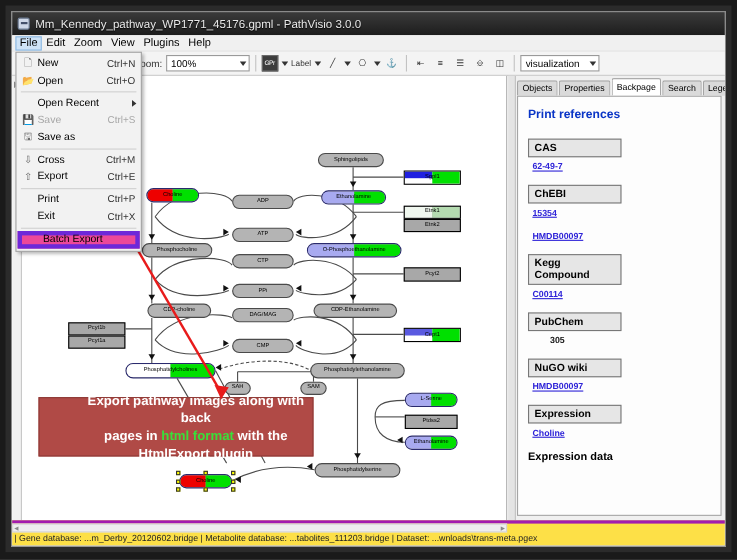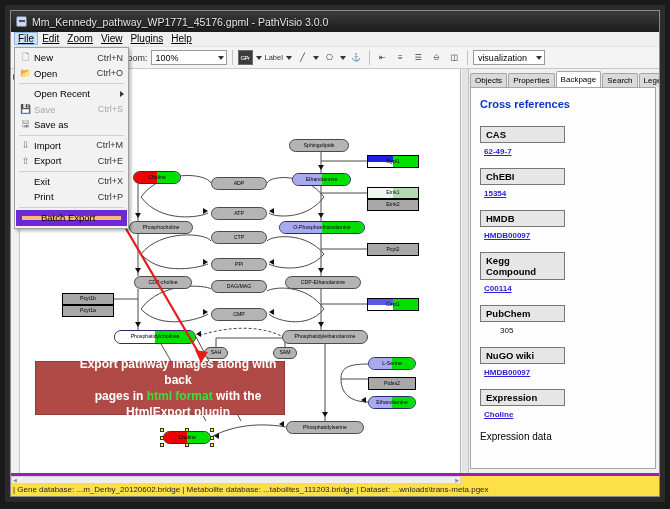--- a/index.html
+++ b/index.html
@@ -21,22 +21,22 @@
   #titlebar .tico { width:11px; height:11px; background:#cfd8e8;
                     border:1px solid #6d7c93; border-radius:2px; margin-right:5px;
                     position:relative; }
   #titlebar .tico:after{ content:""; position:absolute; left:2px; top:3px;
                     width:6px; height:2px; background:#44506a;}
   #title-text { color:#e8e8e8; font-size:10.5px; white-space:nowrap;
                 text-shadow:0 1px 1px #000; }
 
   
   #menubar { position:absolute; left:0; top:21px; width:648px; height:15px;
-             background:#f0f0f0; display:flex; align-items:flex-start;
-             padding-left:3px; border-bottom:1px solid #e2e2e2;text-decoration:underline; }
+             background:#f0f0f0; display:flex; align-items:flex-end;
+             padding-left:3px; border-bottom:1px solid #e2e2e2; }
   .menu-item { font-size:10px; padding:1px 4px; white-space:nowrap; cursor:default; }
   .menu-item.active { background:#cfe3f7; border:1px solid #8bb7e0; padding:0 3px; }
 
   
   #toolbar { position:absolute; left:0; top:36px; width:648px; height:22px;
              background:#f4f4f4; border-bottom:1px solid #c8c8c8;
              display:flex; align-items:center; gap:3px; padding-left:4px; }
   .tb-sep { width:1px; height:15px; background:#c2c2c2; margin:0 2px; }
   .tb-label { font-size:9px; color:#333; }
   .tb-combo { height:15px; border:1px solid #9a9a9a; background:#fff;
@@ -96,22 +96,22 @@
             padding-left:2px; position:relative; }
   .fm-ico { width:17px; text-align:center; font-size:9px; color:#6b6b6b; }
   .fm-lab { flex:1; }
   .fm-key { color:#333; font-size:9px; padding-right:5px; }
   .fm-row.disabled .fm-lab, .fm-row.disabled .fm-key { color:#a8a8a8; }
   .fm-row.disabled .fm-ico { color:#c0c0c0; }
   .fm-sep { height:1px; background:#d0d0d0; margin:2px 4px; }
   .fm-sub { position:absolute; right:4px; width:0;height:0;
             border-top:3px solid transparent;border-bottom:3px solid transparent;
             border-left:4px solid #333; }
-  .fm-row.highlight { border:6px solid #6d28d9; margin:0 1px;
-                      background:#fdba74; height:16px; }
+  .fm-row.highlight { border:4px solid #6d28d9; margin:0 1px;
+                      background:#ec4899; height:16px; }
 
   
   #callout { position:absolute; left:24px; top:292px; width:250px; height:54px;
              background:#b04a46; border:1px solid #8e3a36;
              display:flex; align-items:center; justify-content:center;
              z-index:40; }
   #callout .ct { color:#ffffff; font-weight:bold; font-size:12px;
                  text-align:center; line-height:1.35;margin-left:36px; }
   #callout .hl-green { color:#39e03a; }
 
@@ -132,22 +132,22 @@
   .tab.sel { background:#ffffff; font-weight:normal; padding:3px 4px 3px 4px; }
   #panel { position:absolute; left:8px; top:18px; width:186px; height:382px;
            background:#fdfdfd; border:1px solid #a5a5a5; overflow:hidden;
            padding:10px 9px 0 9px; }
   #xref-title { color:#0a35c6; font-weight:bold; font-size:11px;
                 margin-bottom:16px; }
   .db-box { border:1px solid #777; background:#e6e6e6; padding:2px 5px;
             font-weight:bold; font-size:9.5px; width:85px; margin-bottom:4px; }
   .db-val { font-size:8px; margin:0 0 12px 4px; }
   .db-val a { color:#2d22d8; text-decoration:underline; font-weight:bold; }
-  .db-val.plain { color:#111; font-weight:normal;padding-left:16px; }
-  #expr { font-weight:normal; font-size:10px; margin-top:4px; }
+  .db-val.plain { color:#111; font-weight:bold;padding-left:16px; }
+  #expr { font-weight:bold; font-size:10px; margin-top:4px; }
 
   
   #status { position:absolute; left:0; top:462px; width:648px; height:23px;
             background:#fde047; border-top:3px solid #a21caf; }
   #hscroll { position:absolute; left:0; top:0; width:450px; height:8px;
              background:#eee; border:1px solid #d4d4d4;
              display:flex; justify-content:space-between; align-items:center; }
   #hscroll .sb { font-size:5px; color:#888; padding:0 1px; }
   #status-text { position:absolute; left:2px; top:9px; font-size:8px;
                  color:#222; white-space:nowrap; }
@@ -411,27 +411,26 @@
     <div id="side">
       <div id="side-strip"></div>
       <div id="tabs">
         <div class="tab">Objects</div>
         <div class="tab">Properties</div>
         <div class="tab sel">Backpage</div>
         <div class="tab">Search</div>
         <div class="tab">Legend</div>
       </div>
       <div id="panel">
-        <div id="xref-title">Cross references</div>
+        <div id="xref-title">Print references</div>
         <div id="xref-list">
             <div class="db-box">CAS</div>
             <div class="db-val"><a href="#">62-49-7</a></div>
             <div class="db-box">ChEBI</div>
             <div class="db-val"><a href="#">15354</a></div>
-            <div class="db-box">HMDB</div>
             <div class="db-val"><a href="#">HMDB00097</a></div>
             <div class="db-box">Kegg Compound</div>
             <div class="db-val"><a href="#">C00114</a></div>
             <div class="db-box">PubChem</div>
             <div class="db-val plain">305</div>
             <div class="db-box">NuGO wiki</div>
             <div class="db-val"><a href="#">HMDB00097</a></div>
             <div class="db-box">Expression</div>
             <div class="db-val"><a href="#">Choline</a></div>
           </div>
@@ -471,38 +470,38 @@
           <span class="fm-key">Ctrl+S</span>
         </div>
         <div class="fm-row">
           <span class="fm-ico">🖫</span>
           <span class="fm-lab">Save as</span>
           <span class="fm-key"></span>
         </div>
         <div class="fm-sep"></div>
         <div class="fm-row">
           <span class="fm-ico">⇩</span>
-          <span class="fm-lab">Import</span>
+          <span class="fm-lab">Cross</span>
           <span class="fm-key">Ctrl+M</span>
         </div>
         <div class="fm-row">
           <span class="fm-ico">⇧</span>
           <span class="fm-lab">Export</span>
           <span class="fm-key">Ctrl+E</span>
         </div>
         <div class="fm-sep"></div>
         <div class="fm-row">
           <span class="fm-ico"></span>
+          <span class="fm-lab">Print</span>
+          <span class="fm-key">Ctrl+P</span>
+        </div>
+        <div class="fm-row">
+          <span class="fm-ico"></span>
           <span class="fm-lab">Exit</span>
           <span class="fm-key">Ctrl+X</span>
-        </div>
-        <div class="fm-row">
-          <span class="fm-ico"></span>
-          <span class="fm-lab">Print</span>
-          <span class="fm-key">Ctrl+P</span>
         </div>
         <div class="fm-sep"></div>
         <div class="fm-row highlight">
           <span class="fm-ico"></span>
           <span class="fm-lab">Batch Export</span>
           <span class="fm-key"></span>
         </div>
       </div>
 
   </div>

